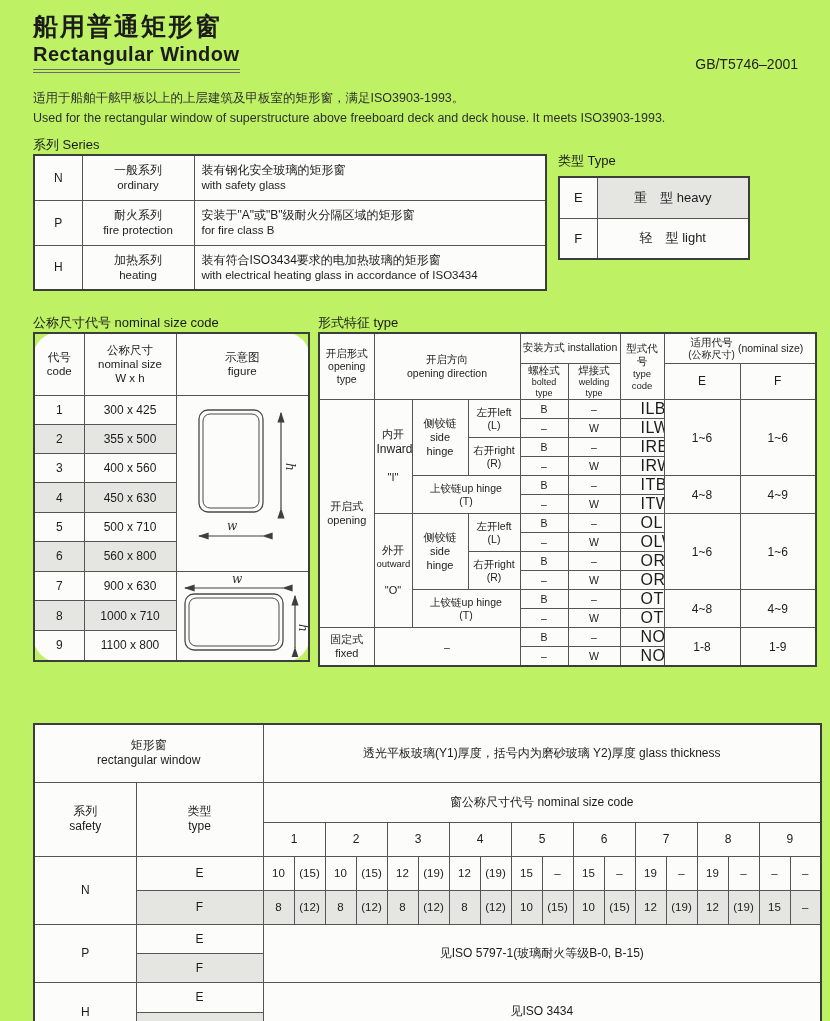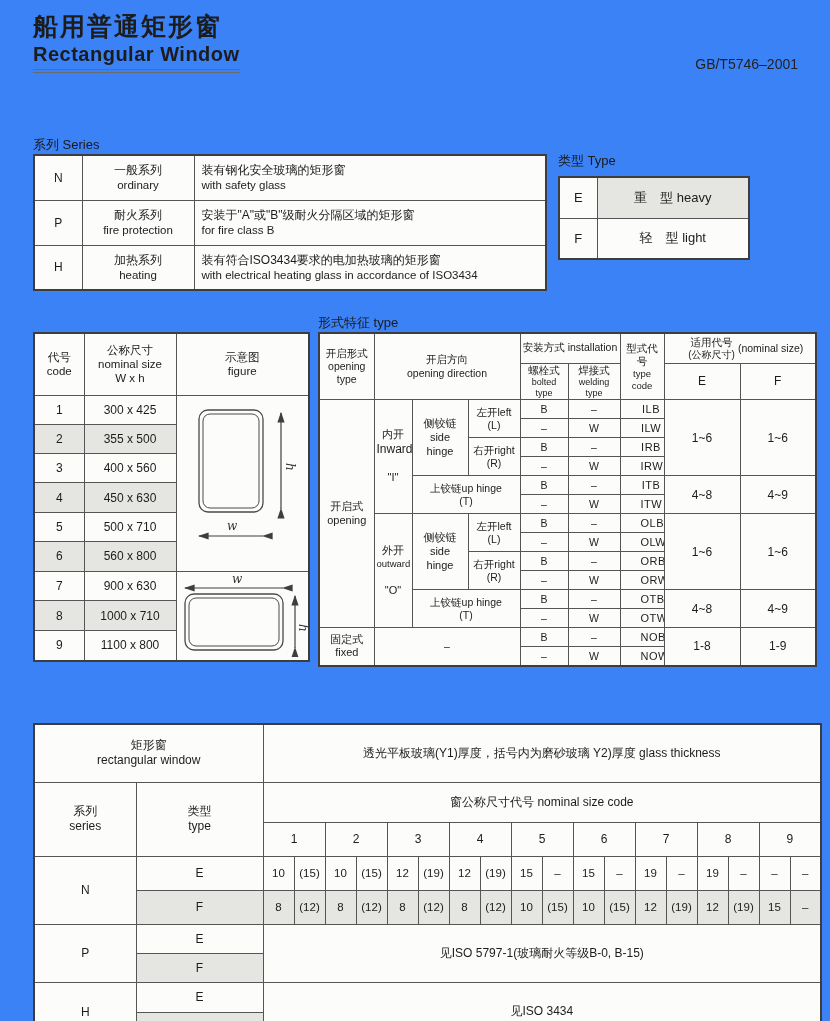--- a/index.html
+++ b/index.html
@@ -1,18 +1,18 @@
 <!DOCTYPE html>
 <html><head>
 <meta charset="utf-8">
 <style>
   html,body{margin:0;padding:0;background:#dcdcda;}
   .page{
     position:relative;width:830px;height:1021px;margin:0 auto;
-    background:#3b82f6;color:#1c1c1c;
+    background:#bef264;color:#1c1c1c;
     font-family:"Liberation Sans","DejaVu Sans",sans-serif;
     overflow:hidden;
   }
   .abs{position:absolute;}
   .title-zh{font-size:25px;font-weight:bold;letter-spacing:2px;}
   .title-en{font-size:20px;font-weight:bold;display:inline-block;
     border-bottom:4px double #6a6a6a;padding-bottom:3px;letter-spacing:0.5px;}
   .standard{font-size:14px;color:#222;}
   .intro{font-size:12.5px;color:#2e2e2e;line-height:1.6;}
   .sec-label{font-size:13px;font-weight:normal;color:#1a1a1a;}
@@ -28,33 +28,33 @@
   
   .series-table{width:512px;font-size:12px;}
   .series-table tr{height:45px;}
   .series-table .en{font-size:11.5px;color:#222;}
 
   
   .type-table{width:190px;font-size:13px;}
   .type-table tr{height:41px;}
 
   
-  .size-table{width:276px;font-size:12px;}
+  .size-table{width:276px;font-size:12px;border-radius:26px;}
   .size-table thead tr{height:62px;}
   .size-table tbody tr{height:29px;}
   .size-table .hd{font-size:11.5px;}
   .fig-cell{padding:0;vertical-align:middle;}
 
   
   .form-table{width:497px;font-size:10.5px;}
   .form-table .hr1{height:30px;}
   .form-table .hr2{height:30px;}
   .form-table tbody tr{height:19px;}
   .form-table .gcell{font-size:11px;margin-left:18px;}
-  .form-table .code{font-size:11px;letter-spacing:0.5px;padding-left:20px;}
+  .form-table .code{font-size:16px;letter-spacing:0.5px;padding-left:20px;}
   .form-table .rng{font-size:12px;}
   .appl{display:flex;align-items:center;justify-content:center;gap:3px;padding-left:12px;}
   .appl .zh2{font-size:10px;line-height:1.15;}
 
   
   .glass-table{width:787px;font-size:12px;}
   .glass-table .r1{height:58px;}
   .glass-table .r2{height:40px;}
   .glass-table .r3{height:34px;}
   .glass-table .r4{height:34px;}
@@ -68,20 +68,24 @@
 <body>
 
 <div class="page">
 
   <div class="abs" style="left:33px;top:10px;">
     <div class="title-zh">船用普通矩形窗</div>
     <div class="title-en">Rectangular Window</div>
   </div>
   <div class="abs standard" style="right:32px;top:56px;">GB/T5746–2001</div>
 
+  <div class="abs intro" style="left:33px;top:88px;width:780px;">
+    <div>适用于船舶干舷甲板以上的上层建筑及甲板室的矩形窗，满足ISO3903-1993。</div>
+    <div>Used for the rectangular window of superstructure above freeboard deck and deck house. It meets ISO3903-1993.</div>
+  </div>
 
   <div class="abs sec-label" style="left:33px;top:136px;">系列  Series</div>
   <table class="tbl series-table abs" style="left:33px;top:154px;">
     <colgroup>
         <col style="width:48px">
         <col style="width:112px">
         <col style="width:352px">
       </colgroup>
     <tbody>
       <tr>
@@ -131,20 +135,21 @@
         <td>E</td>
         <td class="sh">重　型  heavy</td>
       </tr>
       <tr>
         <td>F</td>
         <td>轻　型  light</td>
       </tr>
     </tbody>
   </table>
 
+  <div class="abs sec-label" style="left:33px;top:314px;">公称尺寸代号 nominal size code</div>
   <table class="tbl size-table abs" style="left:33px;top:332px;">
     <colgroup>
         <col style="width:50px">
         <col style="width:92px">
         <col style="width:133px">
       </colgroup>
     <thead>
       <tr>
         <th class="hd">
           <span class="ln">代号</span>
@@ -430,21 +435,21 @@
       <tr class="r1">
         <td colspan="2">
           <span class="ln">矩形窗</span>
           <span class="ln">rectangular window</span>
         </td>
         <td colspan="18">透光平板玻璃(Y1)厚度，括号内为磨砂玻璃 Y2)厚度  glass thickness</td>
       </tr>
       <tr class="r2">
         <td rowspan="2">
           <span class="ln">系列</span>
-          <span class="ln">series</span>
+          <span class="ln">safety</span>
         </td>
         <td rowspan="2">
           <span class="ln">类型</span>
           <span class="ln">type</span>
         </td>
         <td colspan="18">窗公称尺寸代号 nominal size code</td>
       </tr>
       <tr class="r3">
         <td colspan="2">1</td>
         <td colspan="2">2</td>

